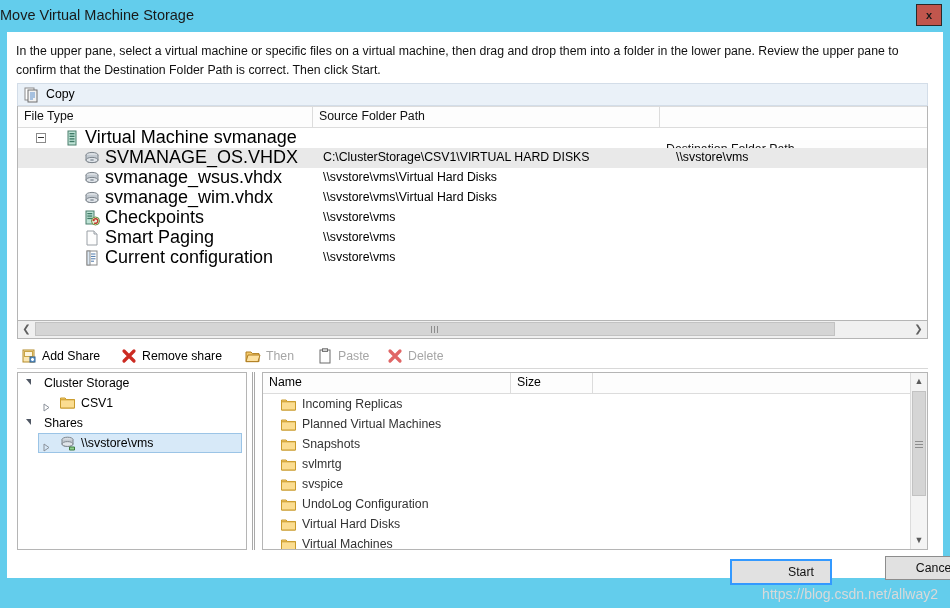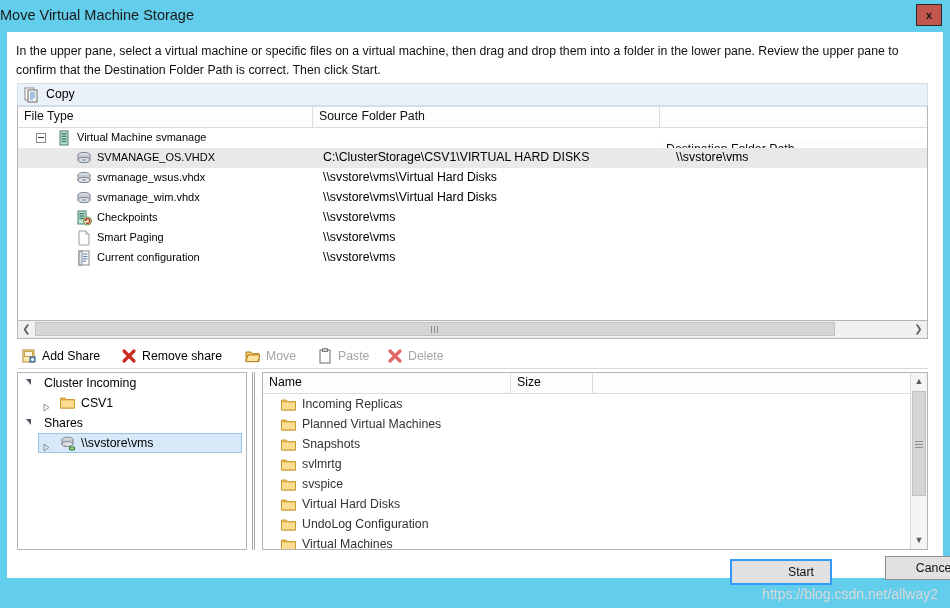--- a/index.html
+++ b/index.html
@@ -122,23 +122,23 @@
   .gh-c2 { left: 642px; width: 267px; border-right: none; margin-top: 33px; }
 
   .grid-rows { position: relative; }
   .grid-row {
     position: relative;
     height: 20px;
     white-space: nowrap;
   }
   .grid-row.selected { background: #e9e9e9; }
   .gr-c0 {
-    position: absolute; left: 0; top: 0;
+    position: absolute; left: 8px; top: 0;
     width: 295px; height: 20px; line-height: 19px;
-    font-size: 11px;
+    font-size: 18px;
     overflow: hidden;
   }
   .gr-c1 {
     position: absolute; left: 305px; top: 0;
     width: 350px; height: 20px; line-height: 19px;
     font-size: 12.3px;
     overflow: hidden;
   }
   .gr-c2 {
     position: absolute; left: 658px; top: 0;
@@ -562,21 +562,21 @@
           <span class="tb-icon"><svg width="16" height="16" viewBox="0 0 16 16">
               <path d="M3 3 L13 13 M13 3 L3 13" stroke="#cc2b22" stroke-width="3.2" stroke-linecap="round"></path>
             </svg></span>
           <span class="tb-text">Remove share</span>
         </div>
         <div class="tb-item disabled" style="left: 228px;">
           <span class="tb-icon"><svg width="16" height="16" viewBox="0 0 16 16">
               <path d="M1 4 h5 l1.4 1.6 H14 v8 H1 z" fill="#f5c96a" stroke="#b07e20"></path>
               <path d="M3 7 h12 l-2 6.6 H1 z" fill="#fde1a0" stroke="#b07e20"></path>
             </svg></span>
-          <span class="tb-text">Move</span>
+          <span class="tb-text">Then</span>
         </div>
         <div class="tb-item disabled" style="left: 300px;">
           <span class="tb-icon"><svg width="16" height="16" viewBox="0 0 16 16">
               <rect x="3" y="2" width="10" height="13" fill="#fdfdfd" stroke="#6b6b6b"></rect>
               <rect x="5.5" y="0.8" width="5" height="2.6" fill="#e0e0e0" stroke="#6b6b6b"></rect>
             </svg></span>
           <span class="tb-text">Paste</span>
         </div>
         <div class="tb-item disabled" style="left: 370px;">
           <span class="tb-icon"><svg width="16" height="16" viewBox="0 0 16 16">
@@ -584,21 +584,21 @@
             </svg></span>
           <span class="tb-text">Delete</span>
         </div>
       </div>
 
     <div class="lower">
 
       <div class="tree-pane" id="tree-pane">
           <div class="tree-row tdepth0">
             <span class="tri tri-open"></span>
-            <span class="tree-label">Cluster Incoming</span>
+            <span class="tree-label">Cluster Storage</span>
           </div>
           <div class="tree-row tdepth1">
             <span class="tri-closed-outline"><svg width="7" height="9" viewBox="0 0 7 9">
                 <path d="M1 1 L6 4.5 L1 8 z" fill="none" stroke="#8a9099"></path>
               </svg></span>
             <span class="tree-icon"><svg width="15" height="13" viewBox="0 0 15 13">
                 <path d="M0.5 2 h4.6 l1.3 1.5 H14.5 v8.5 H0.5 z" fill="#f7cd6c" stroke="#c99b2c"></path>
                 <path d="M0.5 3.8 h14 v8.2 H0.5 z" fill="#fbdd91" stroke="#c99b2c"></path>
               </svg></span>
             <span class="tree-label">CSV1</span>
@@ -664,34 +664,34 @@
                   <path d="M0.5 2 h4.6 l1.3 1.5 H14.5 v8.5 H0.5 z" fill="#f7cd6c" stroke="#c99b2c"></path>
                   <path d="M0.5 3.8 h14 v8.2 H0.5 z" fill="#fbdd91" stroke="#c99b2c"></path>
                 </svg></span>
               <span class="lp-name">svspice</span>
             </div>
             <div class="lp-row">
               <span class="lp-folder-icon"><svg width="15" height="13" viewBox="0 0 15 13">
                   <path d="M0.5 2 h4.6 l1.3 1.5 H14.5 v8.5 H0.5 z" fill="#f7cd6c" stroke="#c99b2c"></path>
                   <path d="M0.5 3.8 h14 v8.2 H0.5 z" fill="#fbdd91" stroke="#c99b2c"></path>
                 </svg></span>
+              <span class="lp-name">UndoLog Configuration</span>
+            </div>
+            <div class="lp-row">
+              <span class="lp-folder-icon"><svg width="15" height="13" viewBox="0 0 15 13">
+                  <path d="M0.5 2 h4.6 l1.3 1.5 H14.5 v8.5 H0.5 z" fill="#f7cd6c" stroke="#c99b2c"></path>
+                  <path d="M0.5 3.8 h14 v8.2 H0.5 z" fill="#fbdd91" stroke="#c99b2c"></path>
+                </svg></span>
               <span class="lp-name">Virtual Hard Disks</span>
             </div>
             <div class="lp-row">
               <span class="lp-folder-icon"><svg width="15" height="13" viewBox="0 0 15 13">
                   <path d="M0.5 2 h4.6 l1.3 1.5 H14.5 v8.5 H0.5 z" fill="#f7cd6c" stroke="#c99b2c"></path>
                   <path d="M0.5 3.8 h14 v8.2 H0.5 z" fill="#fbdd91" stroke="#c99b2c"></path>
                 </svg></span>
-              <span class="lp-name">UndoLog Configuration</span>
-            </div>
-            <div class="lp-row">
-              <span class="lp-folder-icon"><svg width="15" height="13" viewBox="0 0 15 13">
-                  <path d="M0.5 2 h4.6 l1.3 1.5 H14.5 v8.5 H0.5 z" fill="#f7cd6c" stroke="#c99b2c"></path>
-                  <path d="M0.5 3.8 h14 v8.2 H0.5 z" fill="#fbdd91" stroke="#c99b2c"></path>
-                </svg></span>
               <span class="lp-name">Virtual Machines</span>
             </div>
           </div>
 
         <div class="vscroll">
           <div class="vs-arrow vs-up">▲</div>
           <div class="vs-thumb"></div>
           <div class="vs-arrow vs-down">▼</div>
         </div>
       </div>

